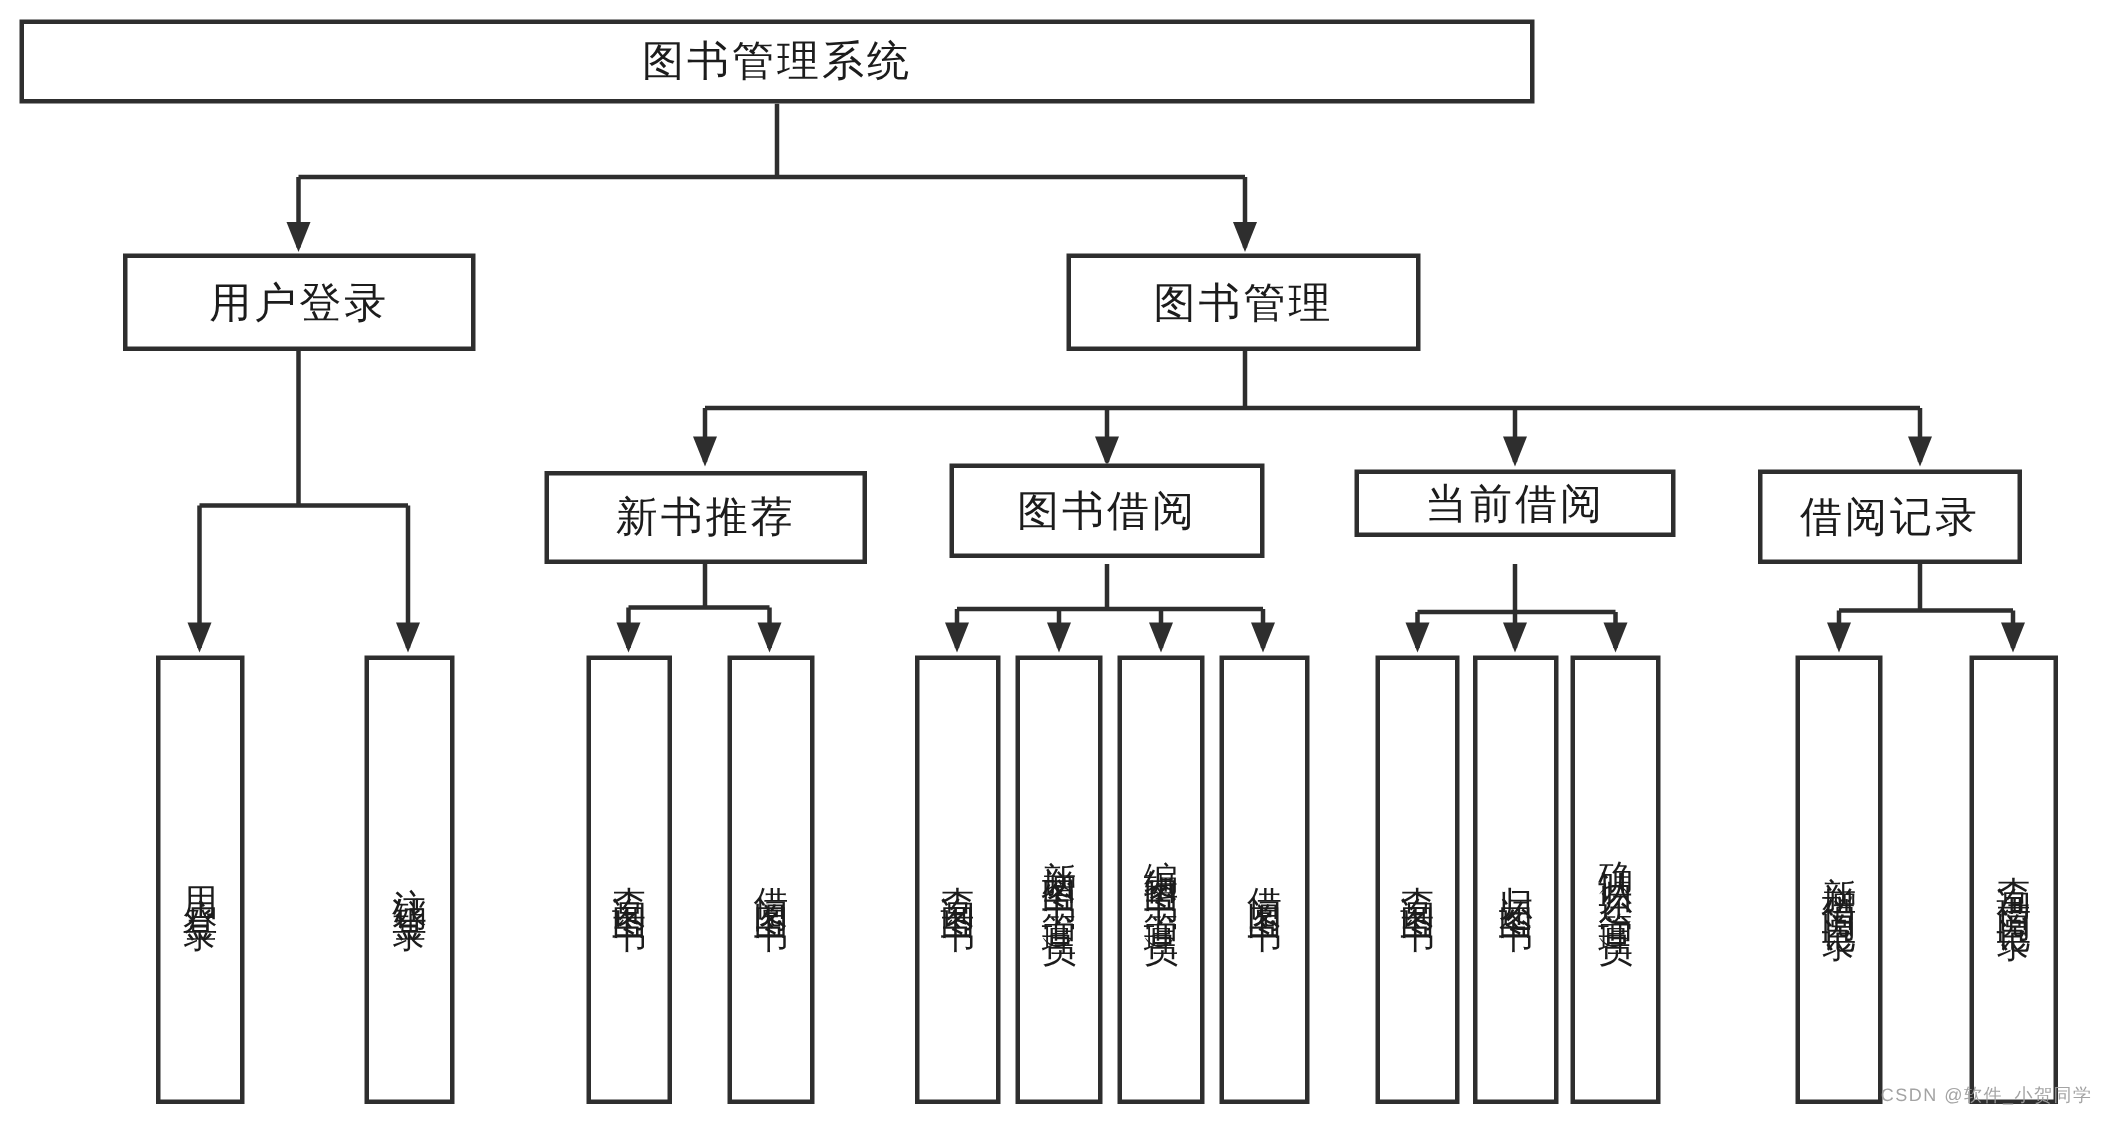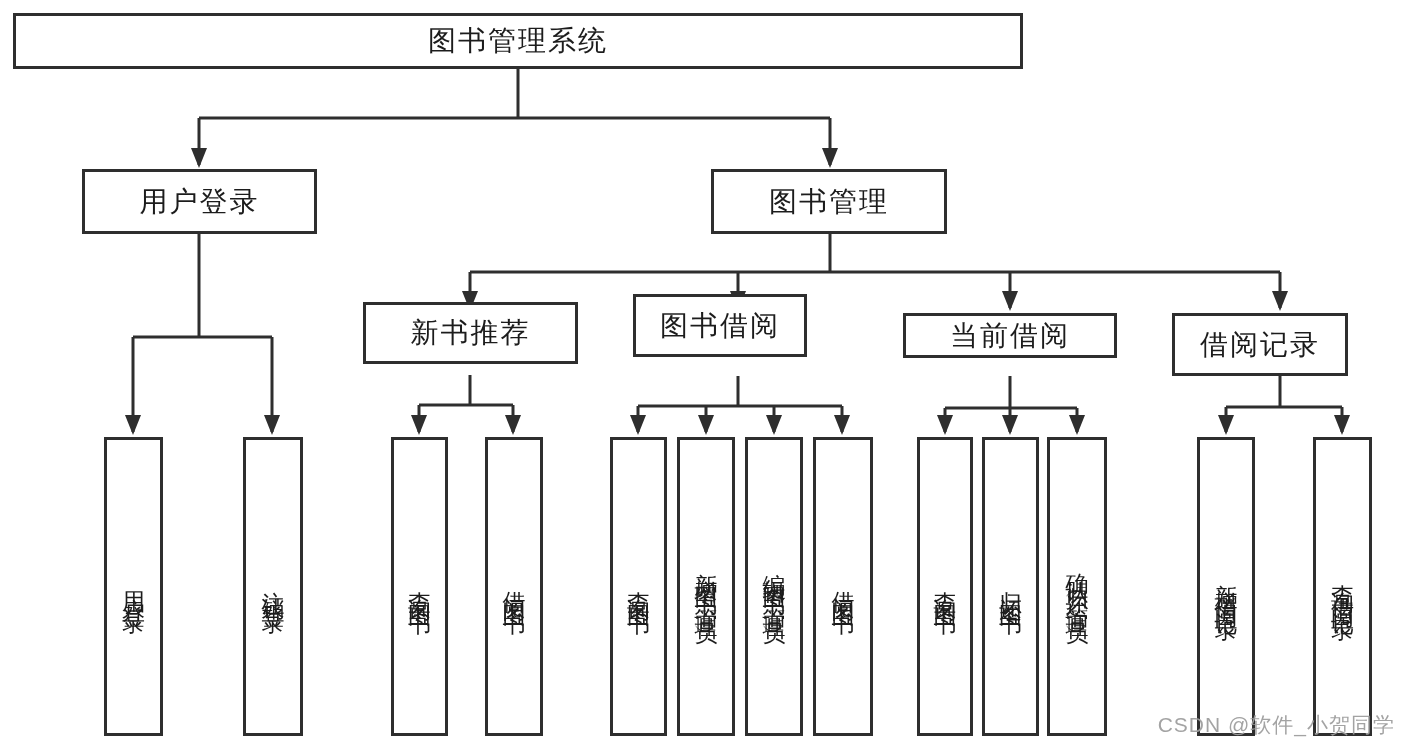--- a/index.html
+++ b/index.html
@@ -16,21 +16,21 @@
   .vbox{
     position:absolute;background:#ffffff;border:3px solid #2e2e2e;box-sizing:border-box;
     display:flex;align-items:center;justify-content:center;
   }
   .vtext{
     writing-mode:vertical-lr;text-orientation:mixed;
     font-size:23px;letter-spacing:7px;line-height:1;
   }
   .watermark{
     position:absolute;right:10px;bottom:8px;z-index:5;
-    font-size:21px;color:rgba(158,158,158,0.95);letter-spacing:1px;white-space:nowrap;
+    font-size:12px;color:rgba(158,158,158,0.95);letter-spacing:1px;white-space:nowrap;
   }
 </style>
 </head>
 <body>
 
 <div class="stage">
 
   <svg class="wires" width="1405" height="747" viewBox="0 0 1405 747" xmlns="http://www.w3.org/2000/svg">
     <g stroke="#2e2e2e" stroke-width="3" fill="none">
 
@@ -76,22 +76,22 @@
       <polygon points="1218,415 1234,415 1226,435"></polygon>
       <polygon points="1334,415 1350,415 1342,435"></polygon>
     </g>
   </svg>
 
   <div class="box" style="left:13px;top:13px;width:1010px;height:56px">图书管理系统</div>
 
   <div class="box" style="left:82px;top:169px;width:235px;height:65px">用户登录</div>
   <div class="box" style="left:711px;top:169px;width:236px;height:65px">图书管理</div>
 
-  <div class="box" style="left:363px;top:302px;width:215px;height:62px">新书推荐</div>
-  <div class="box" style="left:633px;top:294px;width:174px;height:63px">图书借阅</div>
+  <div class="box" style="left:363px;top:314px;width:215px;height:62px">新书推荐</div>
+  <div class="box" style="left:633px;top:309px;width:210px;height:63px">图书借阅</div>
   <div class="box" style="left:903px;top:313px;width:214px;height:45px">当前借阅</div>
   <div class="box" style="left:1172px;top:313px;width:176px;height:63px">借阅记录</div>
 
   <div class="vbox" style="left:104px;top:437px;width:59px;height:299px">
     <span class="vtext">用户登录</span>
   </div>
   <div class="vbox" style="left:243px;top:437px;width:60px;height:299px">
     <span class="vtext">注销登录</span>
   </div>
 

